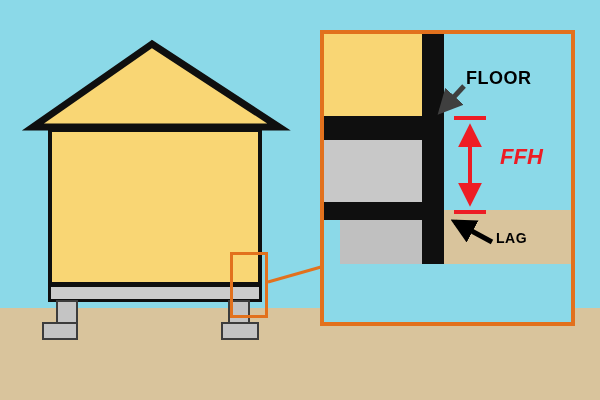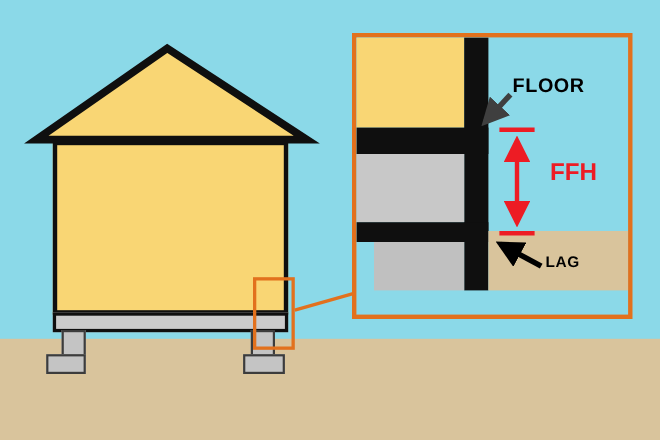--- a/index.html
+++ b/index.html
@@ -17,32 +17,32 @@
   .beam{left:48px;top:284px;width:214px;height:18px;background:#cbcbcb;border:3px solid var(--outline,#0f0f0f);}
   .pier,.footing{background:#c4c4c4;border:2px solid #3c3c3c;}
   .pier-left{left:56px;top:300px;width:22px;height:24px;}
   .pier-right{left:228px;top:300px;width:22px;height:24px;}
   .footing-left{left:42px;top:322px;width:36px;height:18px;}
   .footing-right{left:221px;top:322px;width:38px;height:18px;}
   .overlay{left:0;top:0;width:600px;height:400px;pointer-events:none;}
   .zoom-rect{left:230px;top:252px;width:38px;height:66px;border:3px solid var(--orange,#E2711D);background:transparent;}
 
   
-  .inset{left:320px;top:30px;width:255px;height:260px;border:4px solid var(--orange,#E2711D);background:var(--sky,#8BD9E8);overflow:hidden;text-align:center;}
+  .inset{left:320px;top:30px;width:255px;height:296px;border:4px solid var(--orange,#E2711D);background:var(--sky,#8BD9E8);overflow:hidden;text-align:center;}
   .i-wall{left:0;top:0;width:98px;height:82px;background:var(--wall,#F9D674);}
   .i-edge{left:98px;top:0;width:22px;height:230px;background:var(--outline,#0f0f0f);}
   .i-floor{left:0;top:82px;width:120px;height:24px;background:var(--outline,#0f0f0f);}
   .i-slab{left:0;top:106px;width:98px;height:62px;background:#c8c8c8;}
   .i-bearer{left:0;top:168px;width:120px;height:18px;background:var(--outline,#0f0f0f);}
   .i-pier{left:16px;top:186px;width:82px;height:44px;background:#c0c0c0;}
   .i-ground{left:120px;top:176px;width:127px;height:54px;background:var(--ground,#D9C49C);}
   .i-svg{left:0;top:0;width:247px;height:230px;pointer-events:none;}
   .i-label{position:absolute;white-space:nowrap;font-weight:bold;color:var(--text,#000);}
   .i-floor-label{left:142px;top:34px;font-size:18px;letter-spacing:.5px;}
-  .i-ffh-label{left:176px;top:110px;font-size:22px;color:var(--red,#ED1C24);}
+  .i-ffh-label{left:176px;top:110px;font-size:22px;color:var(--red,#ED1C24);font-style:italic;}
   .i-lag-label{left:172px;top:196px;font-size:14px;letter-spacing:.5px;}
 </style>
 </head>
 <body>
 
 <div class="stage">
 
   <div class="abs ground"></div>
 
   <div class="abs house-body"></div>

